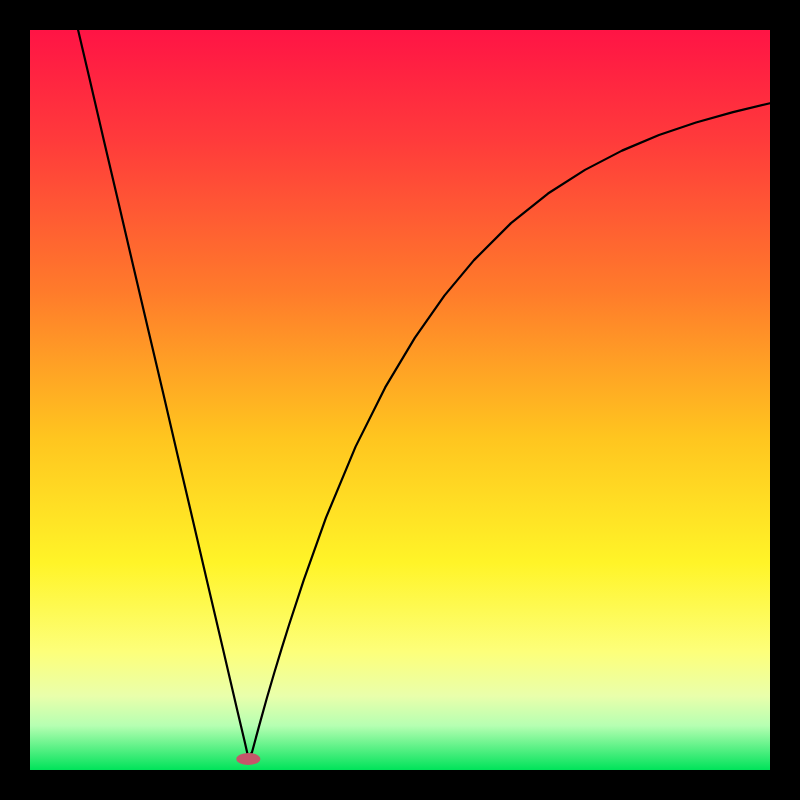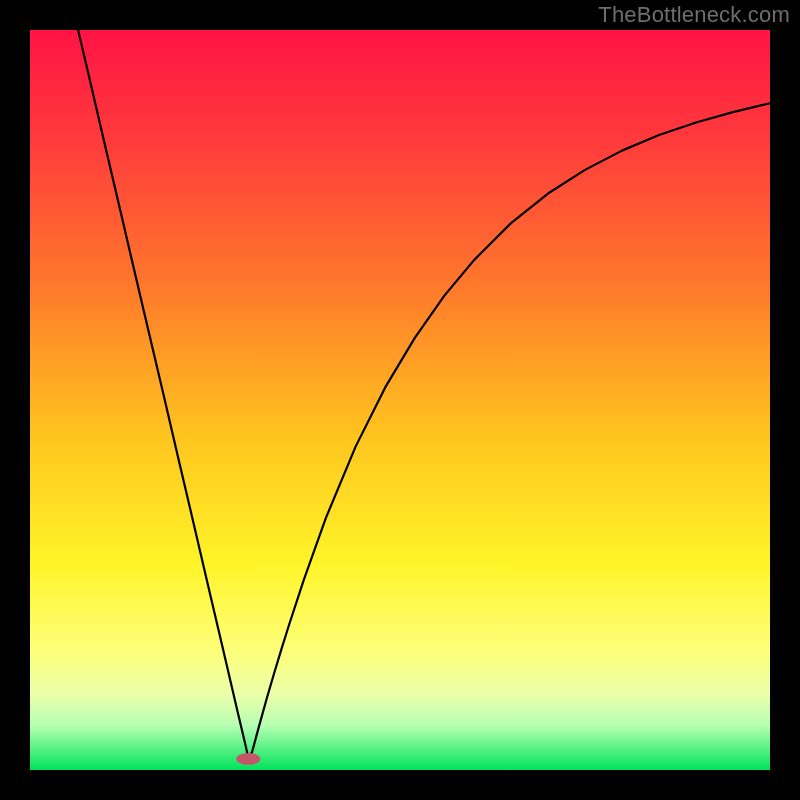--- a/index.html
+++ b/index.html
@@ -27,21 +27,20 @@
     letter-spacing: 0.2px;
   }
   svg {
     display: block;
   }
 </style>
 </head>
 <body>
 
 <div id="container">
-  <div id="watermark">TheBottleneck.com</div>
   <svg id="chart" width="800" height="800" viewBox="0 0 800 800">
       <defs>
         <linearGradient id="bg-grad" x1="0" y1="0" x2="0" y2="1">
           <stop offset="0%" stop-color="#ff1445"></stop>
           <stop offset="15%" stop-color="#ff3b3b"></stop>
           <stop offset="35%" stop-color="#ff7a2b"></stop>
           <stop offset="55.00000000000001%" stop-color="#ffc51f"></stop>
           <stop offset="72%" stop-color="#fff428"></stop>
           <stop offset="84%" stop-color="#fdff7a"></stop>
           <stop offset="90%" stop-color="#e9ffab"></stop>

